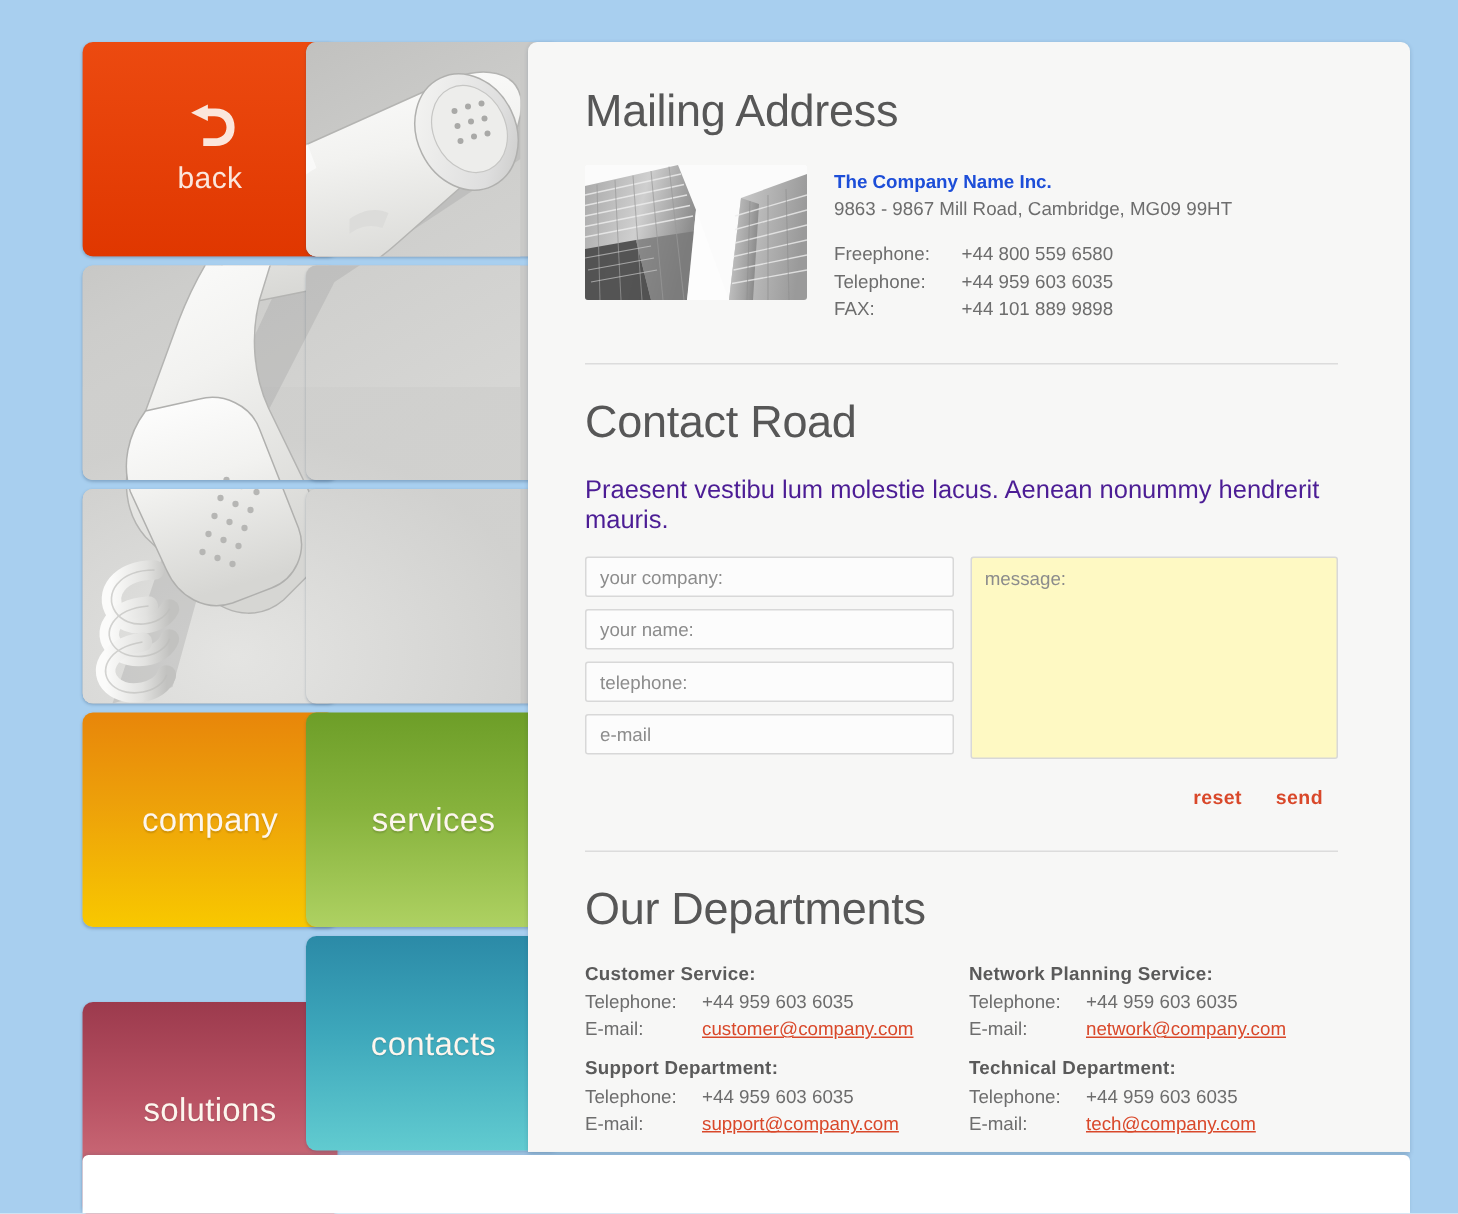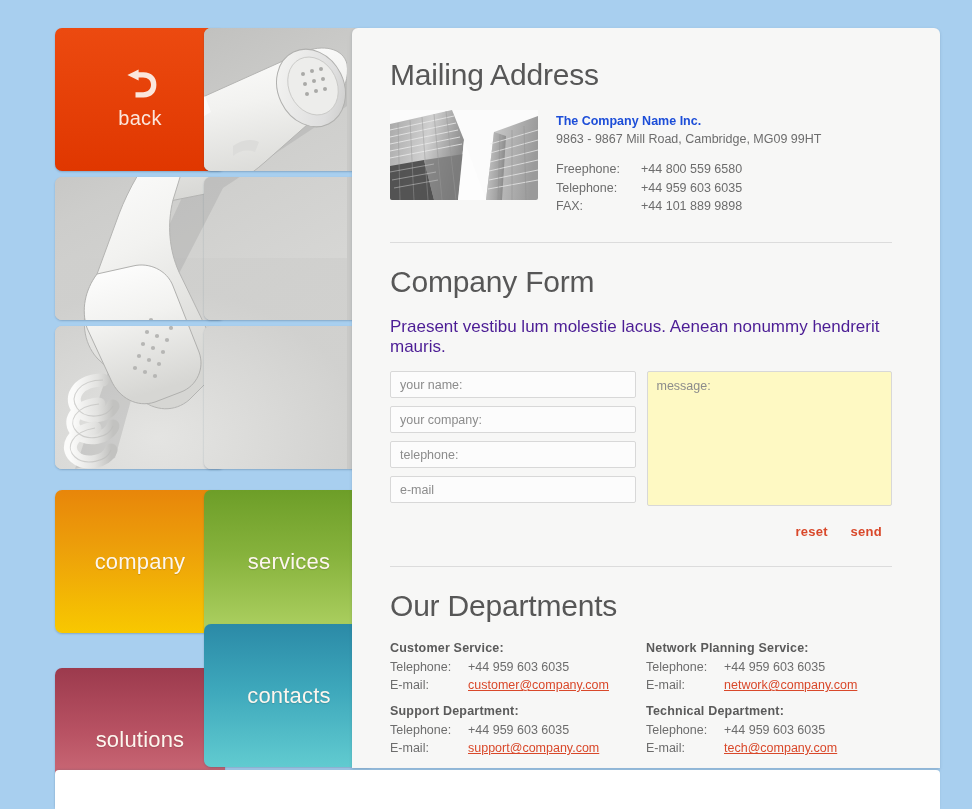--- a/index.html
+++ b/index.html
@@ -40,21 +40,21 @@
     border-radius: 7px;
     overflow: hidden;
     box-shadow: 0 1px 2px rgba(40,70,100,0.28);
   }
   .tile.col-a { left: 0; }
   .tile.col-b { left: 149px; }
 
   .tile.row-1 { top: 0; }
   .tile.row-2 { top: 149px; }
   .tile.row-3 { top: 298px; }
-  .tile.row-4 { top: 462px; height: 143px; }
+  .tile.row-4 { top: 447px; height: 143px; }
   .tile.row-5 { top: 596px; height: 143px; }
 
   
   .tile-back {
     background: #e8400c;
     background-image: linear-gradient(180deg, #ec4a10 0%, #e03700 100%);
     display: flex;
     flex-direction: column;
     align-items: center;
     justify-content: center;
@@ -543,27 +543,27 @@
             <td class="lbl">FAX:</td>
             <td>+44 101 889 9898</td>
           </tr>
         </tbody>
           </table>
       </div>
     </div>
 
     <hr class="divider">
 
-    <h2 class="section-title">Company Form</h2>
+    <h2 class="section-title">Contact Road</h2>
     <p class="form-intro">Praesent vestibu lum molestie lacus. Aenean nonummy hendrerit mauris.</p>
 
     <div id="contact-form">
       <div class="form-left">
+        <input class="text-input" type="text" placeholder="your company:" style="">
         <input class="text-input" type="text" placeholder="your name:" style="">
-        <input class="text-input" type="text" placeholder="your company:" style="">
         <input class="text-input" type="text" placeholder="telephone:" style="">
         <input class="text-input" type="text" placeholder="e-mail" style="">
       </div>
       <div class="form-right">
         <textarea class="msg-area" placeholder="message:" style=""></textarea>
       </div>
     </div>
 
     <div class="form-actions">
       <a href="#">reset</a>

